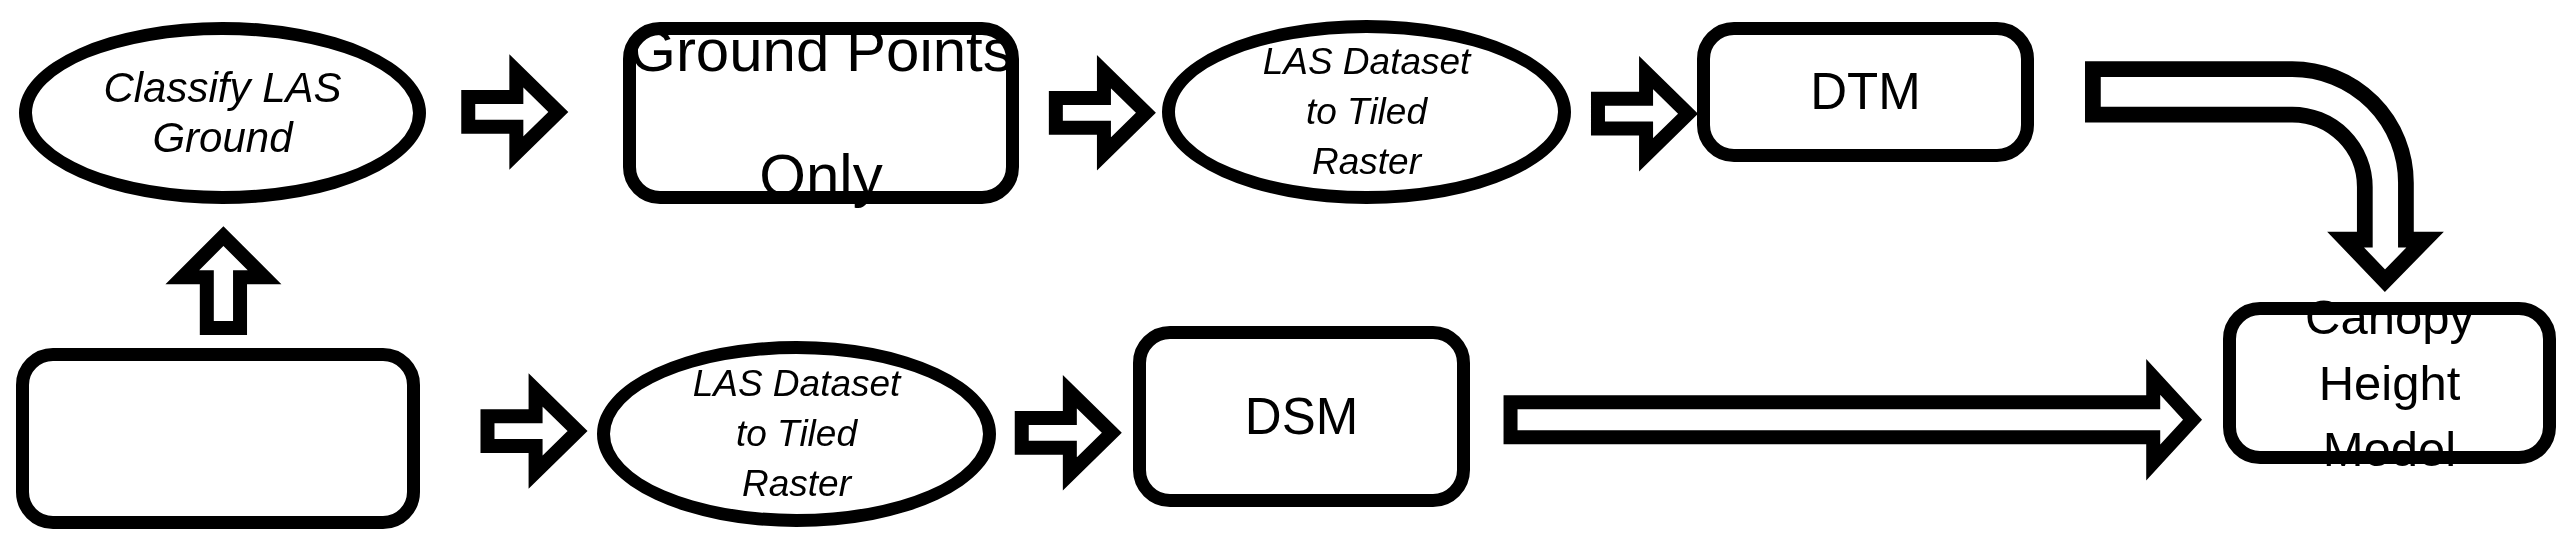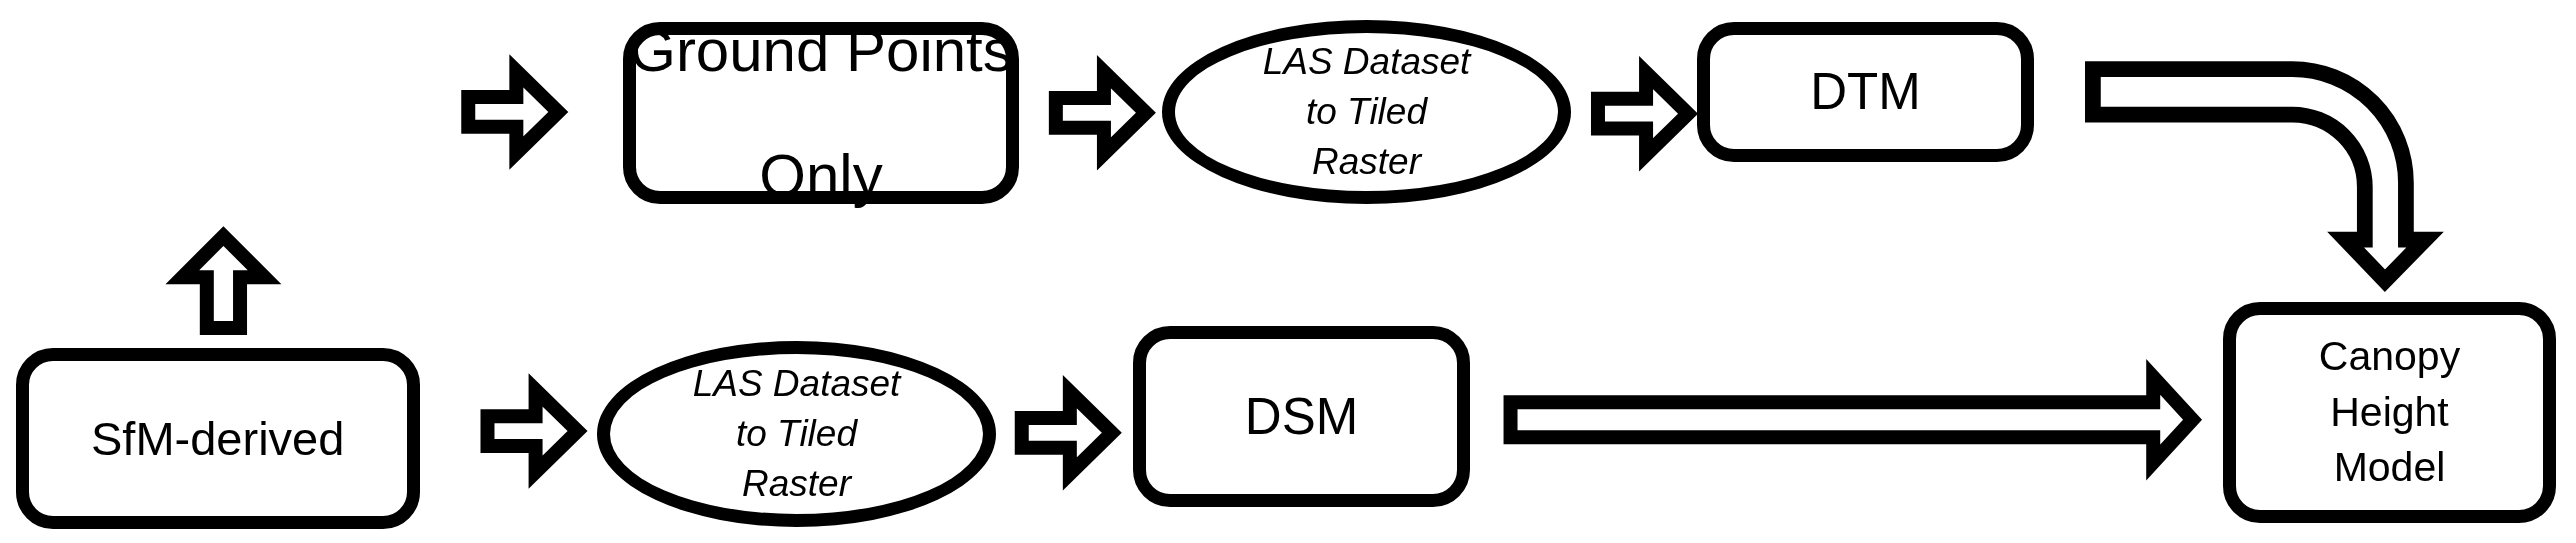--- a/index.html
+++ b/index.html
@@ -58,50 +58,53 @@
       <path stroke-width="16" d="M 557 476 L 612 476 L 612 446 L 660 493 L 612 540 L 612 510 L 557 510 Z"></path>
 
       <path stroke-width="16" d="M 1168 478 L 1223 478 L 1223 448 L 1271 495 L 1223 542 L 1223 512 L 1168 512 Z"></path>
 
       <path stroke-width="16" d="M 1727 460 L 2462 460 L 2462 431 L 2507 480 L 2462 529 L 2462 500 L 1727 500 Z"></path>
 
       <path stroke-width="18" d="M 2393 79 L 2621 79 A 130 130 0 0 1 2751 209 L 2751 274 L 2773 274 L 2727 321 L 2682 274 L 2704 274 L 2704 214 A 83 83 0 0 0 2621 131 L 2393 131 Z"></path>
     </g>
   </svg>
 
+  <div class="node ellipse italic" style="left:19px; top:22px; width:407px; height:182px; font-size:42px; line-height:1.2;">
+    <div class="line">Classify LAS</div>
+    <div class="line">Ground</div>
+  </div>
 
   <div class="node rounded-rect" style="left:623px; top:22px; width:396px; height:182px; font-size:60px; line-height:1.4;gap:41px;">
     <div class="line">Ground Points</div>
     <div class="line">Only</div>
   </div>
 
   <div class="node ellipse italic" style="left:1162px; top:20px; width:409px; height:184px; font-size:37px; line-height:1.35;">
     <div class="line">LAS Dataset</div>
     <div class="line">to Tiled</div>
     <div class="line">Raster</div>
   </div>
 
   <div class="node rounded-rect" style="left:1697px; top:22px; width:337px; height:140px; font-size:51px; line-height:1.2;">
     <div class="line">DTM</div>
   </div>
 
   <div class="node rounded-rect" style="left:15.7px; top:348px; width:404px; height:181px; font-size:47px; line-height:1.3;">
-    <div class="line">SfM-derived</div>
   </div>
 
   <div class="node ellipse italic" style="left:597px; top:341px; width:399px; height:186px; font-size:37px; line-height:1.35;">
     <div class="line">LAS Dataset</div>
     <div class="line">to Tiled</div>
     <div class="line">Raster</div>
   </div>
 
   <div class="node rounded-rect" style="left:1133px; top:326px; width:337px; height:181px; font-size:51px; line-height:1.2;align-items:center;">
     <div class="line">DSM</div>
   </div>
 
-  <div class="node rounded-rect" style="left:2223px; top:302px; width:333px; height:221px; font-size:41px; line-height:1.35;">
+  <div class="node rounded-rect" style="left:2223px; top:302px; width:333px; height:162px; font-size:49px; line-height:1.35;">
     <div class="line">Canopy</div>
     <div class="line">Height</div>
     <div class="line">Model</div>
   </div>
 
 </div>
 
 
 </body></html>

